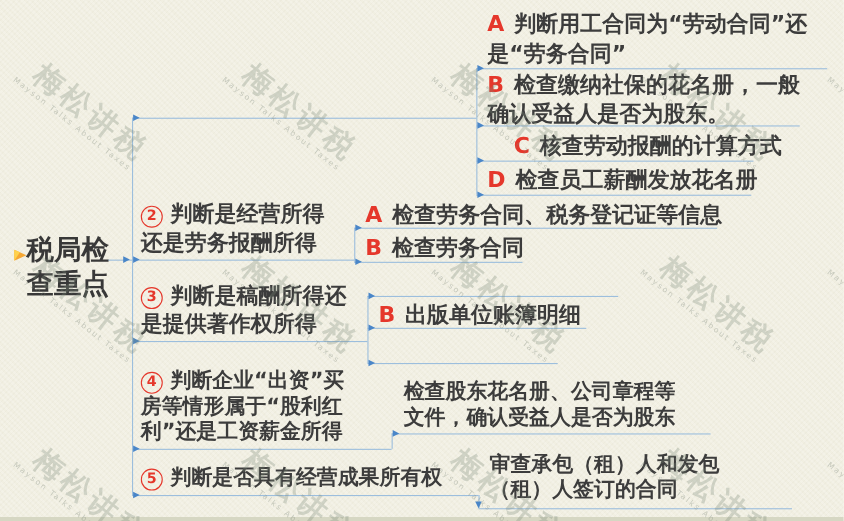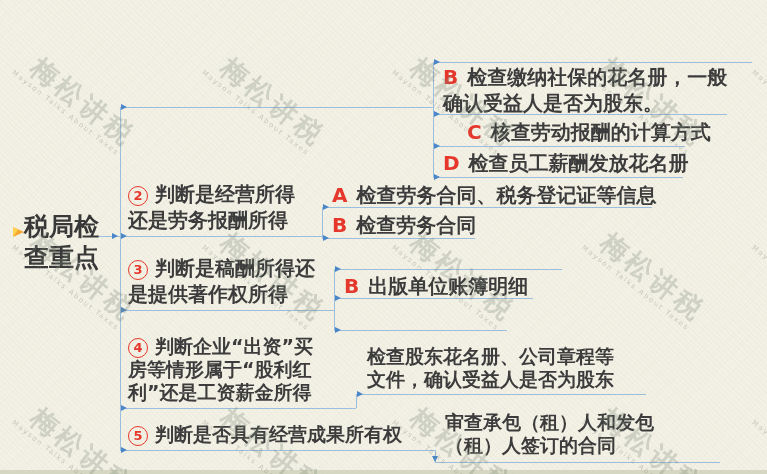--- a/index.html
+++ b/index.html
@@ -82,20 +82,22 @@
 
   <span style="position:absolute;left:12px;top:226px;">
     <svg width="13" height="17" viewBox="0 0 13 17">
       <polygon points="1,1 12,6 1,11" fill="#f5a733"></polygon>
       <polygon points="1,1 6,3.4 1,11" fill="#ffd24d"></polygon>
     </svg>
   </span>
   <div class="node" style="left:24px;top:211px;font-size:25px;line-height:31px;font-weight:700;color:#383838;"><span>税局检
 查重点</span></div>
 
+  <div class="node" style="left:443px;top:8px;font-size:20px;line-height:27px;"><span class="letter">A</span><span>判断用工合同为“劳动合同”还
+是“劳务合同”</span></div>
   <div class="node" style="left:443px;top:64px;font-size:20px;line-height:26px;"><span class="letter">B</span><span>检查缴纳社保的花名册，一般
 确认受益人是否为股东。</span></div>
   <div class="node" style="left:467px;top:120px;font-size:20px;line-height:25px;"><span class="letter">C</span><span>核查劳动报酬的计算方式</span></div>
   <div class="node" style="left:443px;top:151px;font-size:20px;line-height:25px;"><span class="letter">D</span><span>检查员工薪酬发放花名册</span></div>
 
   <div class="node" style="left:128px;top:181px;font-size:20px;line-height:26px;"><span class="cnum">2</span><span>判断是经营所得
 还是劳务报酬所得</span></div>
   <div class="node" style="left:332px;top:183px;font-size:20px;line-height:25px;"><span class="letter">A</span><span>检查劳务合同、税务登记证等信息</span></div>
   <div class="node" style="left:332px;top:213px;font-size:20px;line-height:25px;"><span class="letter">B</span><span>检查劳务合同</span></div>
 

